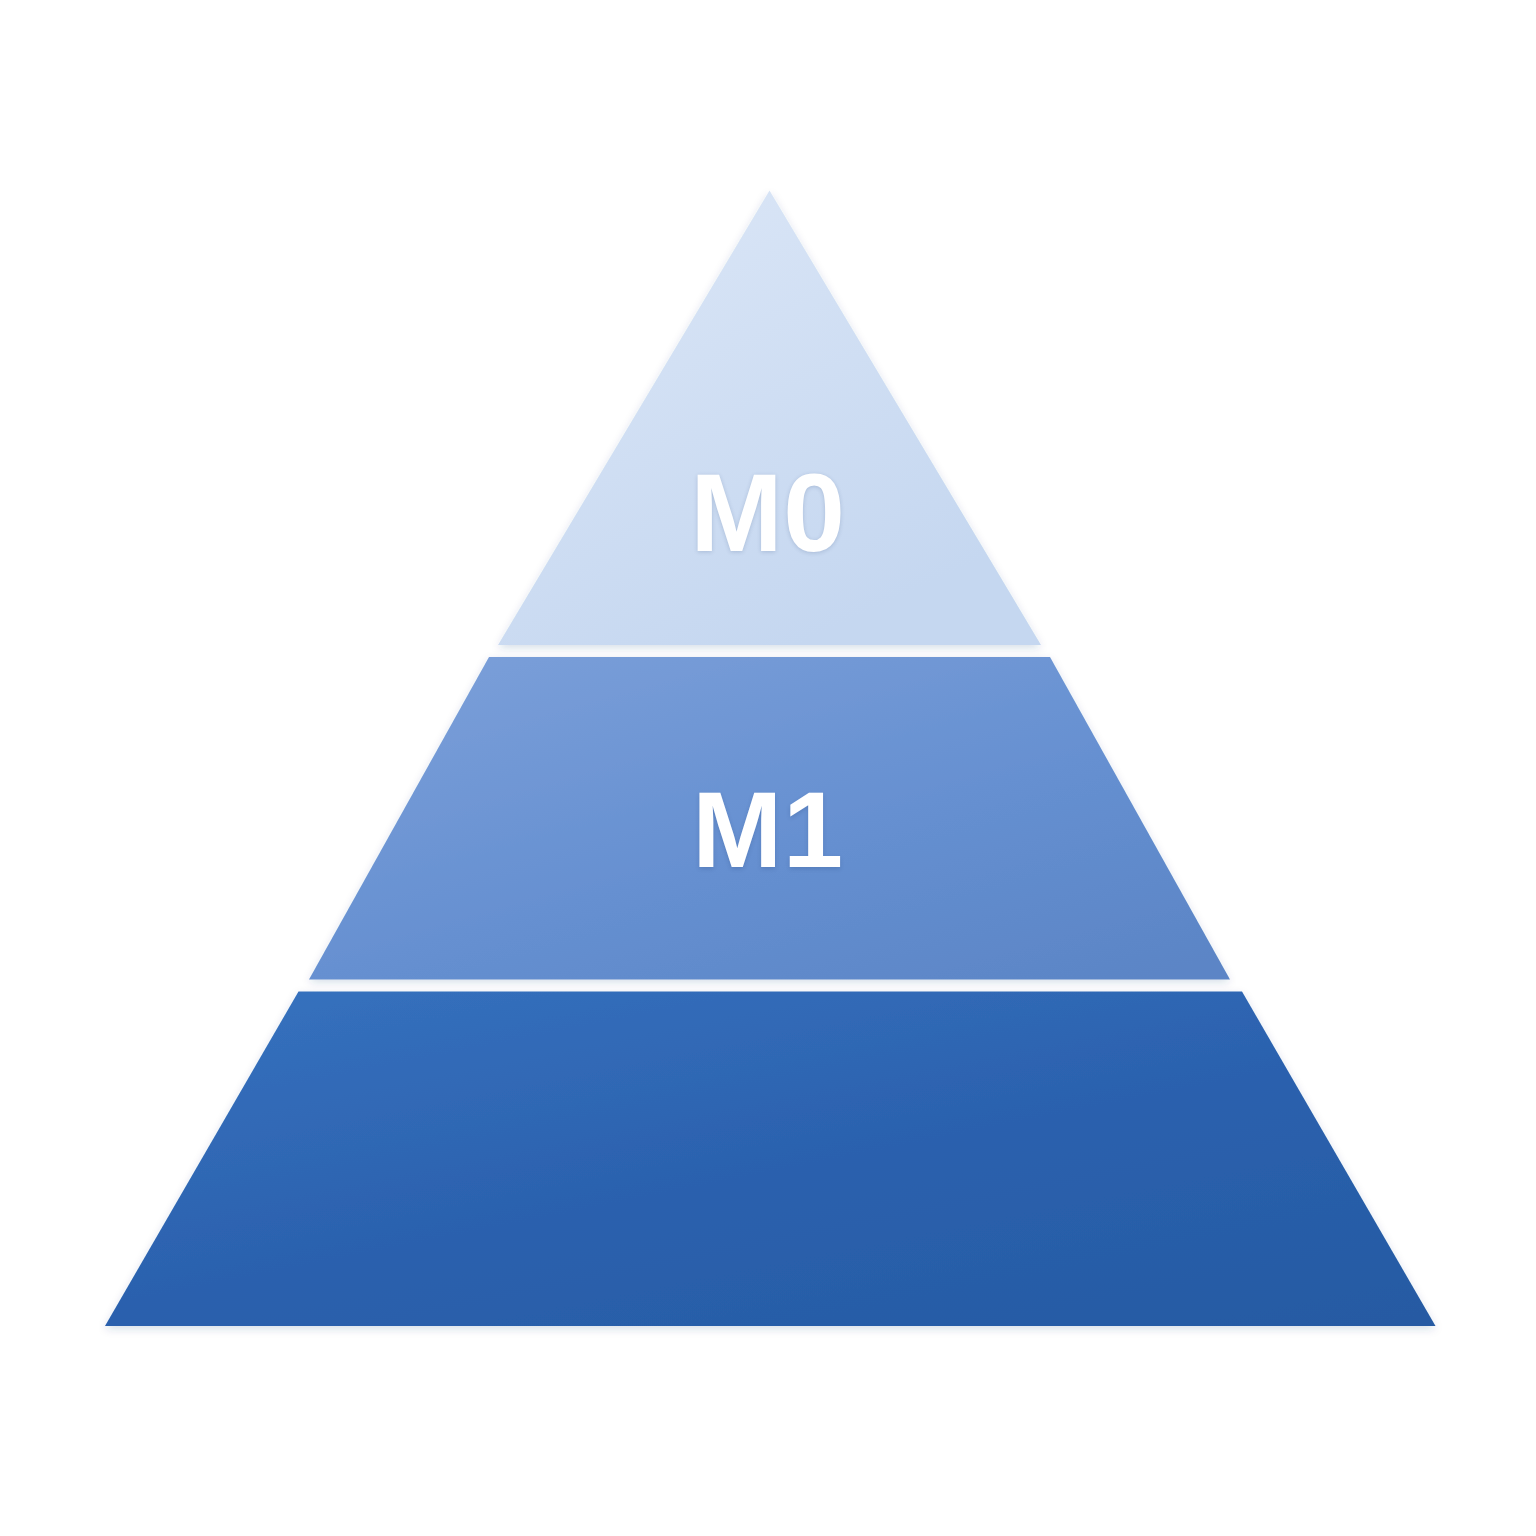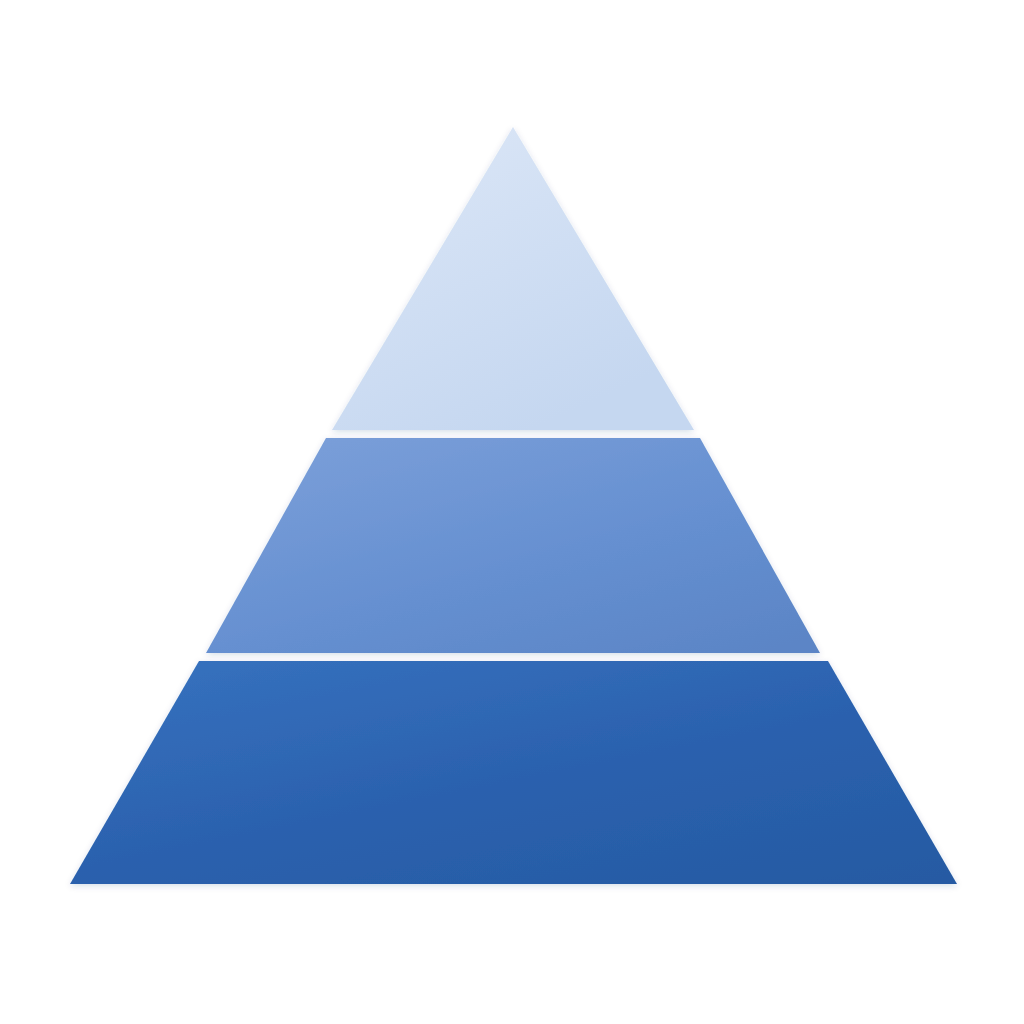--- a/index.html
+++ b/index.html
@@ -80,16 +80,18 @@
       </filter>
     </defs>
 
     <polygon filter="url(#soft-shadow)" fill="url(#grad-m2)" points="199,661 828,661 957,884 70,884"></polygon>
 
     <polygon filter="url(#soft-shadow)" fill="url(#grad-m1)" points="326,438 700,438 820,653 206,653"></polygon>
 
     <polygon filter="url(#soft-shadow)" fill="url(#grad-m0)" points="513,127 694,430 332,430"></polygon>
   </svg>
 
+  <div class="tier-label" id="label-m0" style="color: rgb(255, 255, 255);">M0</div>
 
+  <div class="tier-label" id="label-m1" style="color: rgb(255, 255, 255);">M1</div>
 
 
 </div>
 
 </body></html>

